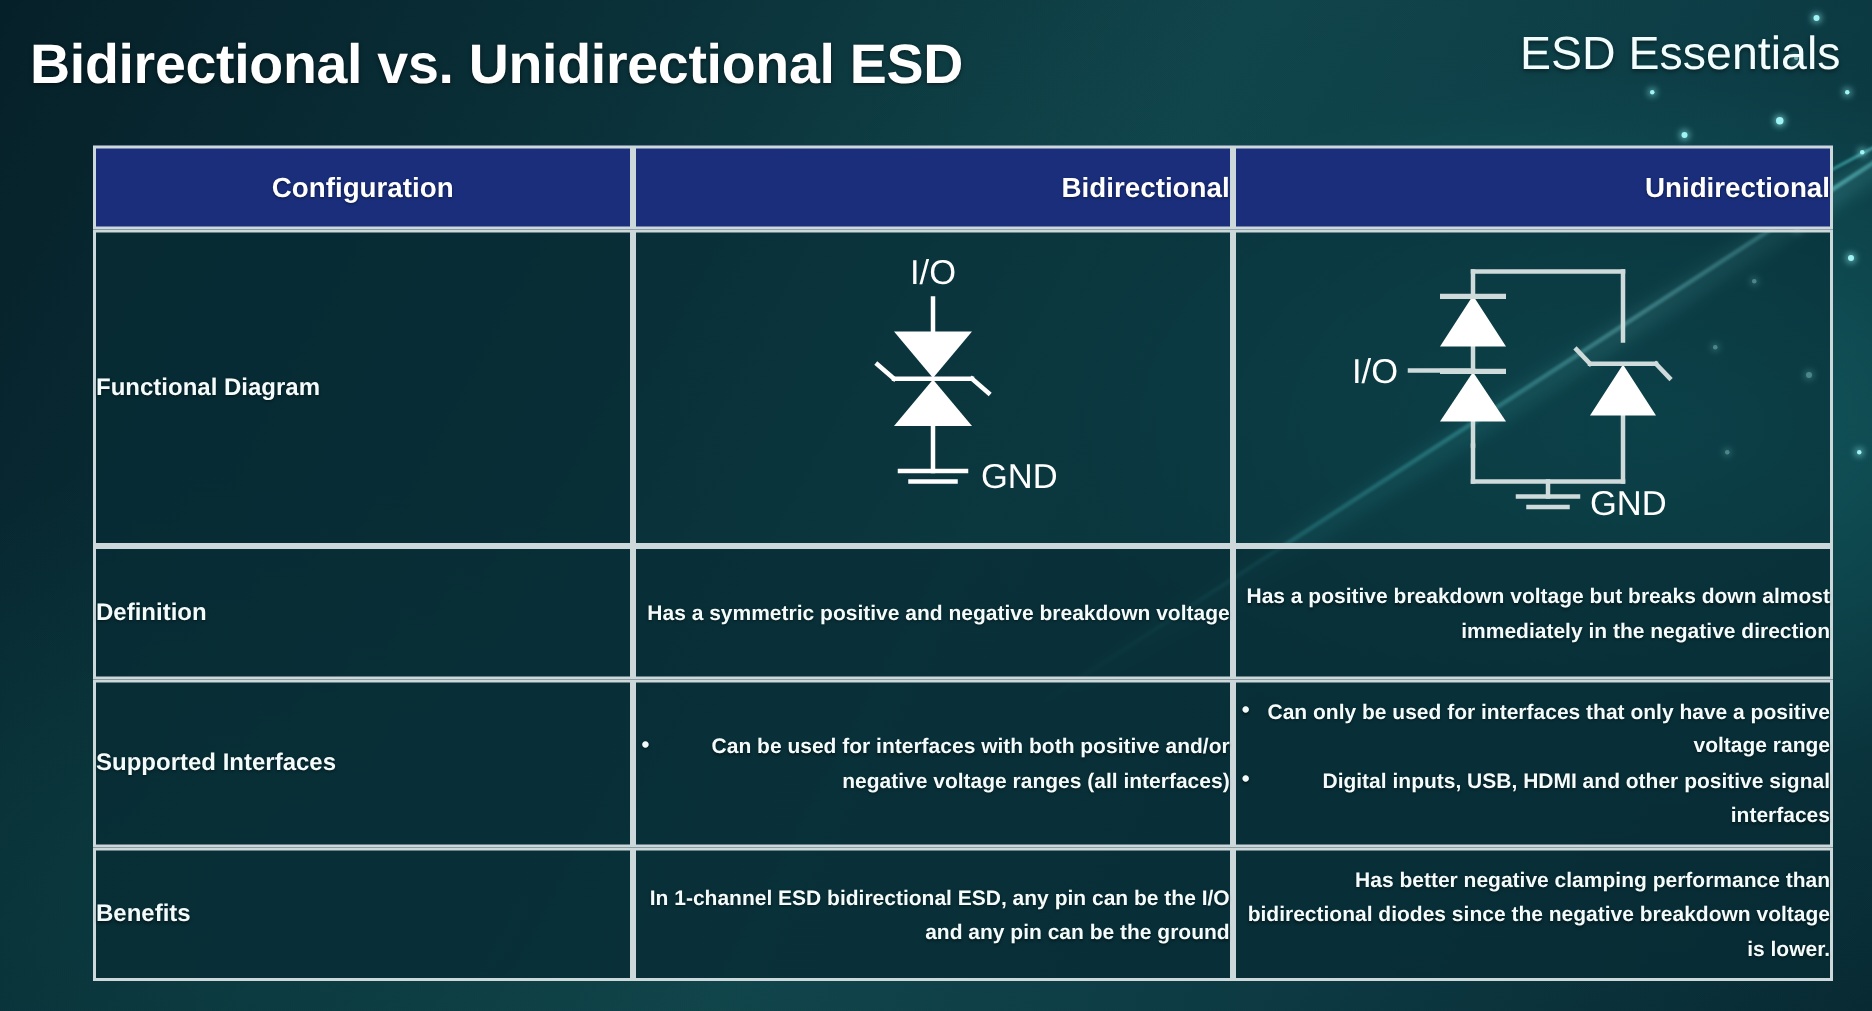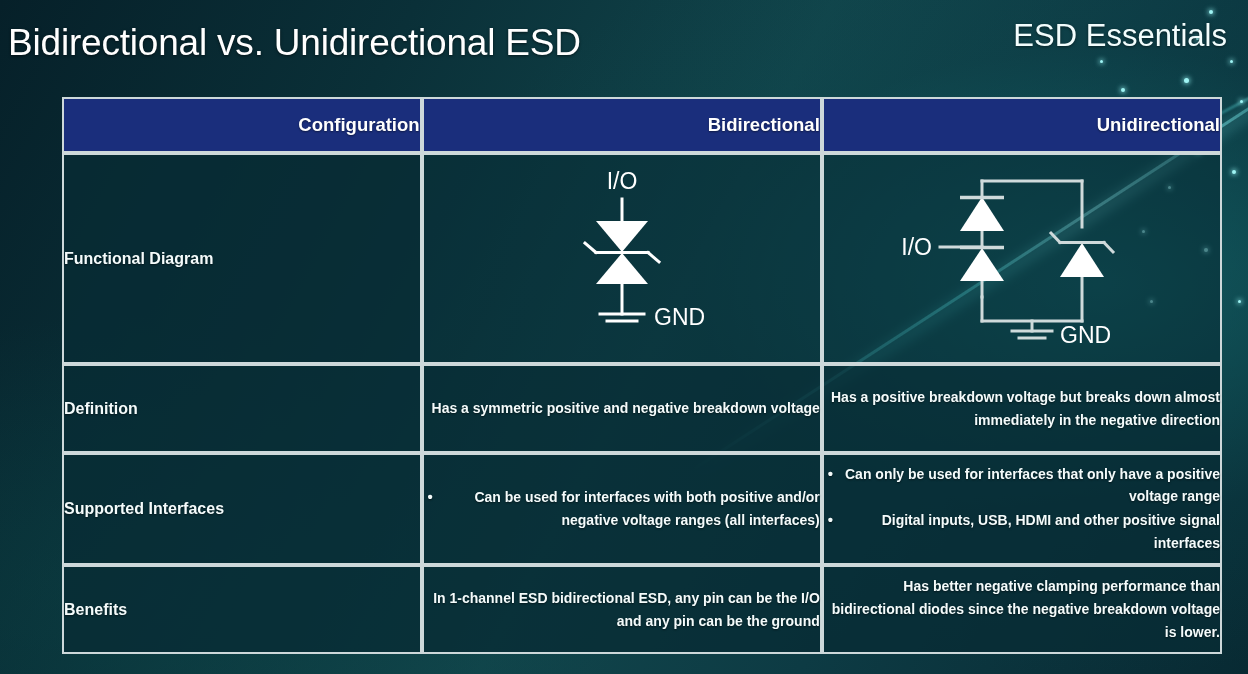--- a/index.html
+++ b/index.html
@@ -61,23 +61,23 @@
   }
 
   
   #title-bar {
     position: absolute;
     left: 0; top: 0;
     width: 1248px; height: 88px;
   }
   #page-title {
     position: absolute;
-    left: 8px; top: 22px;
+    left: 20px; top: 22px;
     font-size: 37px;
-    font-weight: 400;
+    font-weight: 700;
     color: #ffffff;
     letter-spacing: -0.2px;
     text-shadow: 0 1px 3px rgba(0,0,0,0.55);
     white-space: nowrap;
   }
   #series-label {
     position: absolute;
     right: 21px; top: 18px;
     font-size: 31px;
     font-weight: 400;
@@ -101,21 +101,21 @@
     padding: 0;
   }
   thead th {
     background: #1a2e7c;
     color: #ffffff;
     font-size: 18.5px;
     font-weight: bold;
     height: 52px;
     text-shadow: 0 1px 2px rgba(0,0,0,0.45);
   }
-  th.col-config { text-align: right; padding-left: 14px; }
+  th.col-config { text-align: center; padding-left: 14px; }
   th.col-bidi, th.col-uni { text-align: right; }
 
   tbody td {
     background: rgba(8,44,52,0.80);
     color: #f4fbfb;
   }
   td.row-label {
     font-size: 16px;
     font-weight: bold;
     padding: 10px 14px;

